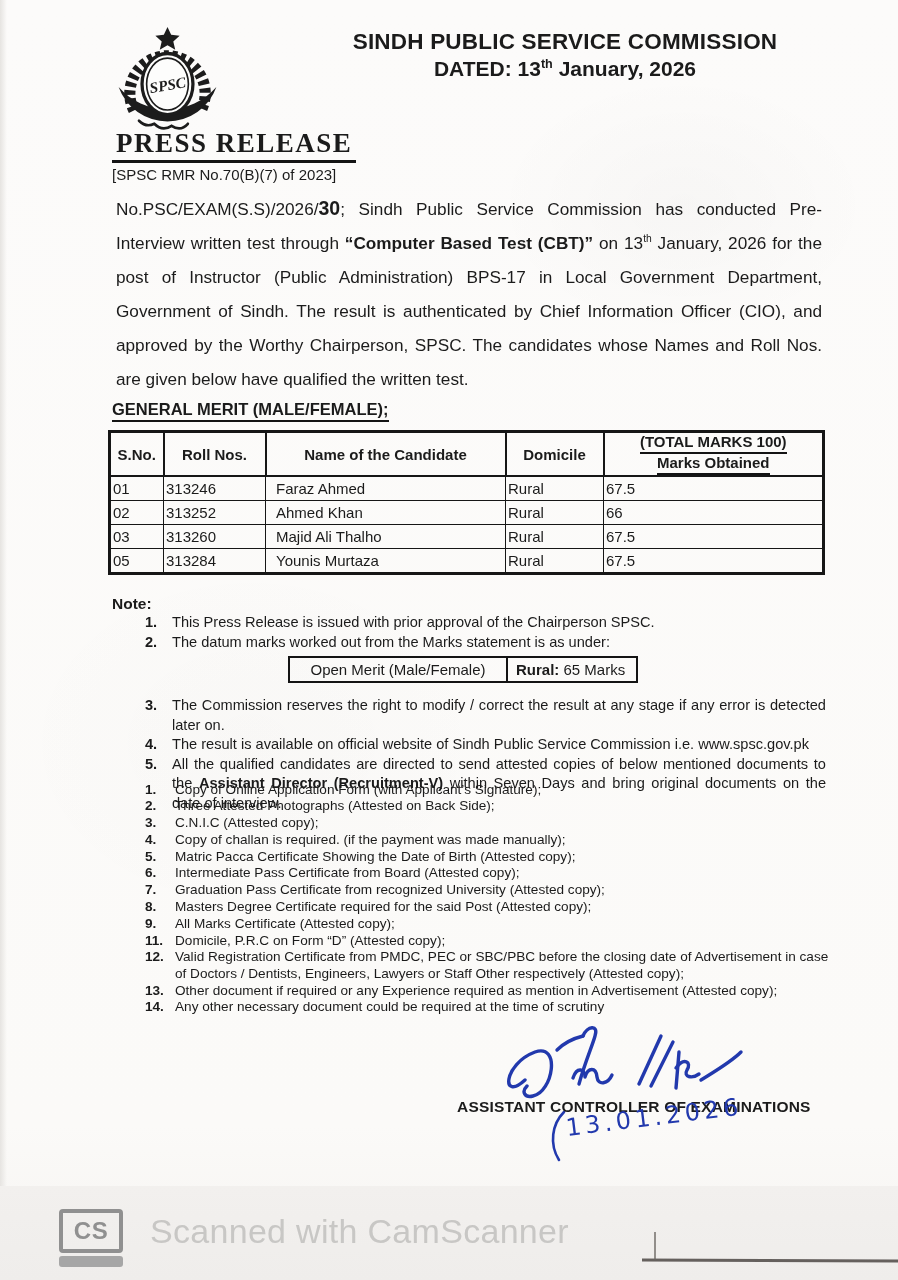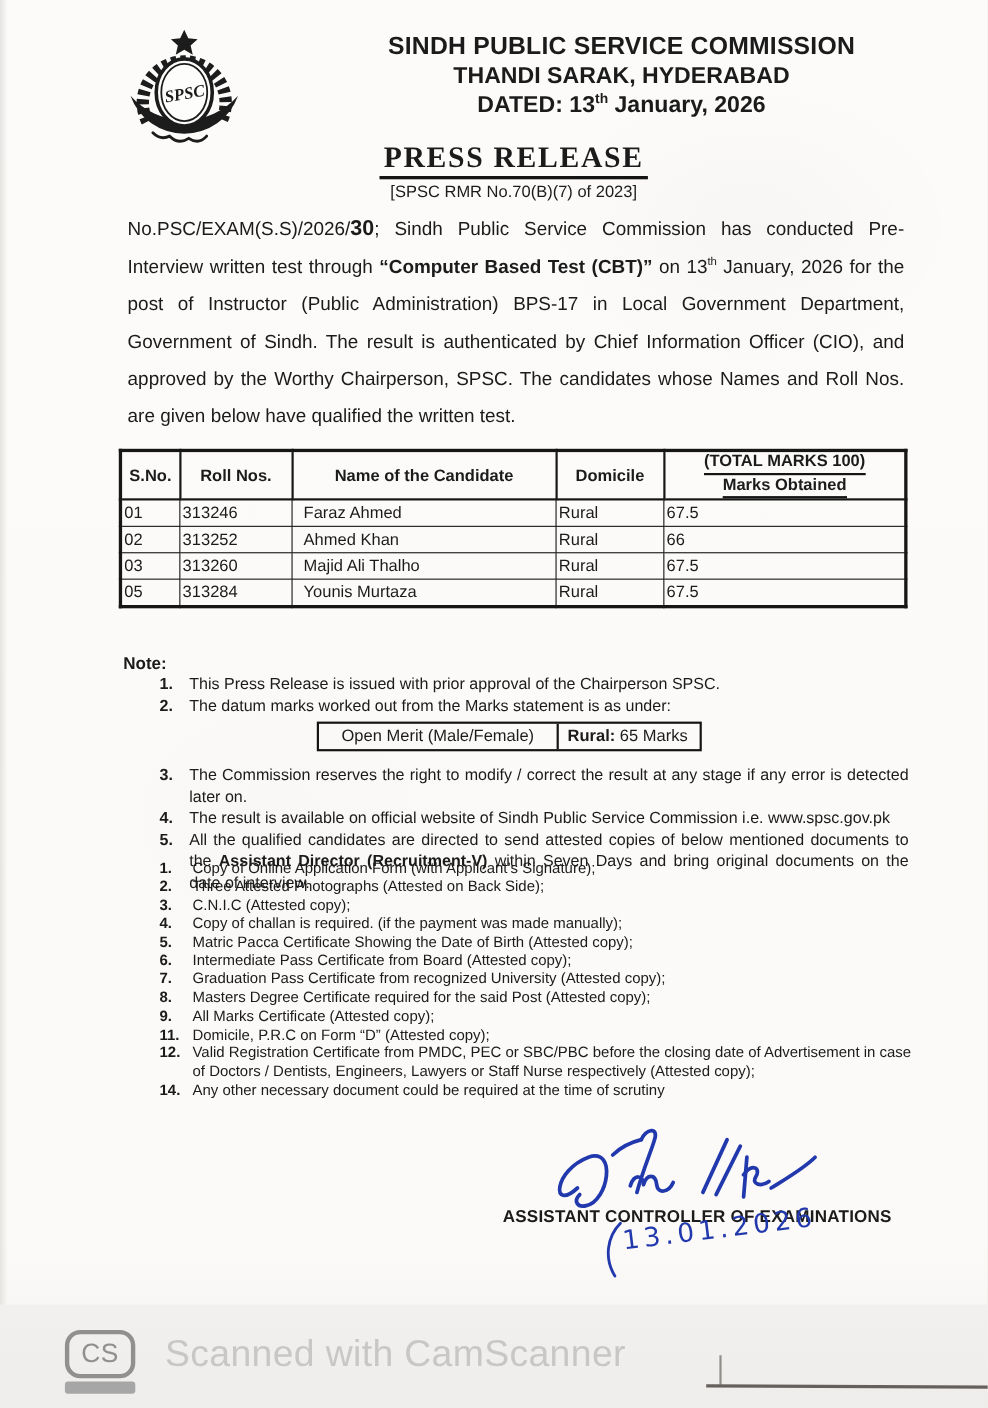--- a/index.html
+++ b/index.html
@@ -21,21 +21,21 @@
   .edge-strip-left{position:absolute;left:0;top:0;width:7px;height:1280px;
     background:linear-gradient(to right,#e6e4e1,rgba(230,228,225,0));}
   
   .logo{position:absolute;left:110px;top:26px;width:115px;height:110px;}
   .header-text{position:absolute;left:295px;top:28px;width:540px;text-align:center;}
   .org-name{font-size:22.5px;font-weight:bold;letter-spacing:.2px;line-height:27px;}
   .org-address{font-size:21px;font-weight:bold;line-height:27px;}
   .org-date{font-size:21px;font-weight:bold;line-height:27px;}
   sup{font-size:60%;vertical-align:super;line-height:0;}
   
-  .press-block{position:absolute;left:112px;top:128px;width:710px;text-align:center;}
+  .press-block{position:absolute;left:112px;top:128px;width:710px;text-align:left;}
   .press-title{display:inline-block;font-family:"Liberation Serif",serif;
     font-size:27px;font-weight:bold;letter-spacing:1.5px;
     border-bottom:3.5px solid #141414;padding:0 4px 1px 4px;}
   .press-ref{font-size:15px;margin-top:3px;}
   
   .body-para{position:absolute;left:116px;top:191px;width:706px;
     font-size:17.2px;line-height:34px;text-align:justify;}
   .ref-bold{font-weight:bold;font-size:19.5px;}
   .b{font-weight:bold;}
   
@@ -73,23 +73,23 @@
   .paren-svg{position:absolute;left:546px;top:1110px;}
   .sign-title{position:absolute;left:457px;top:1098px;font-size:15.5px;font-weight:bold;
     letter-spacing:.2px;}
   .sign-date{position:absolute;left:566px;top:1114px;font-size:24px;
     letter-spacing:4px;transform:rotate(-7deg);transform-origin:left center;
     font-family:"DejaVu Sans",sans-serif;}
   
   .footer-band{position:absolute;left:0;top:1186px;width:898px;height:94px;
     background:linear-gradient(180deg,#f2f0ee,#efedeb);}
   .cs-icon{position:absolute;left:59px;top:1209px;width:68px;}
-  .cs-box{width:56px;height:36px;border:4px solid #909090;border-radius:14px;
+  .cs-box{width:56px;height:36px;border:4px solid #909090;border-radius:4px;
     display:flex;align-items:center;justify-content:center;
-    font-size:24px;font-weight:normal;color:#909090;letter-spacing:.5px;}
+    font-size:24px;font-weight:bold;color:#909090;letter-spacing:.5px;}
   .cs-bar{width:64px;height:11px;background:#a6a6a6;border-radius:3px;margin-top:3px;}
   .cs-text{position:absolute;left:150px;top:1212px;font-size:34px;color:#c8c7c5;
     letter-spacing:.3px;}
   .artifact-line{position:absolute;left:642px;top:1259px;width:256px;height:3px;
     background:#4c4744;opacity:.85;transform:rotate(.25deg);}
   .artifact-tick{position:absolute;left:654px;top:1232px;width:2px;height:28px;
     background:#6a6561;opacity:.7;}
 </style>
 </head>
 <body>
@@ -103,32 +103,32 @@
       <path d="M23 83 A37 37 0 1 1 89 83" fill="none" stroke="#1c1c1c" stroke-width="11" stroke-dasharray="4.5 3.5"></path>
       <path d="M8 60 A51 51 0 0 0 104 60 A64 64 0 0 1 8 60 Z" fill="#1c1c1c"></path>
       <ellipse cx="56" cy="57" rx="25" ry="30" fill="#fdfdfc" stroke="#1c1c1c" stroke-width="3.2"></ellipse>
       <ellipse cx="56" cy="57" rx="20.5" ry="25.5" fill="none" stroke="#1c1c1c" stroke-width="1.6"></ellipse>
       <text x="56" y="63" font-size="15" font-weight="bold" font-style="italic" text-anchor="middle" fill="#1c1c1c" font-family="Liberation Serif, serif" transform="rotate(-10 56 57)">SPSC</text>
       <path d="M28 93 q7 7 15 3 q8 8 17 2 q9 6 16 -2" fill="none" stroke="#1c1c1c" stroke-width="2.6" stroke-linecap="round"></path>
     </svg>
   </div>
   <div class="header-text">
     <div class="org-name">SINDH PUBLIC SERVICE COMMISSION</div>
-    <div class="org-address">THANDI SARAK, HYDERABAD</div>
     <div class="org-date"><span>DATED: 13</span><sup>th</sup><span> January, 2026</span></div>
   </div>
 
   <div class="press-block">
     <div><span class="press-title">PRESS RELEASE</span></div>
     <div class="press-ref">[SPSC RMR No.70(B)(7) of 2023]</div>
   </div>
 
   <div class="body-para"><span>No.PSC/EXAM(S.S)/2026/</span><span class="ref-bold">30</span><span>; Sindh Public Service Commission has conducted Pre-Interview written test through </span><span class="b">“Computer Based Test (CBT)”</span><span> on 13</span><sup>th</sup><span> January, 2026 for the post of Instructor (Public Administration) BPS-17 in Local Government Department, Government of Sindh. The result is authenticated by Chief Information Officer (CIO), and approved by the Worthy Chairperson, SPSC. The candidates whose Names and Roll Nos. are given below have qualified the written test.</span></div>
 
   <div class="merit-section">
+    <span class="merit-title">GENERAL MERIT (MALE/FEMALE);</span>
     <table class="merit">
       <colgroup>
           <col style="width:54px">
           <col style="width:102px">
           <col style="width:240px">
           <col style="width:98px">
           <col style="width:220px">
         </colgroup>
       <thead>
         <tr>
@@ -236,21 +236,25 @@
     <div class="doc-item">
         <span class="num">9.</span>
         <span class="txt">All Marks Certificate (Attested copy);</span>
       </div>
     <div class="doc-item">
         <span class="num">11.</span>
         <span class="txt">Domicile, P.R.C on Form “D” (Attested copy);</span>
       </div>
     <div class="doc-item">
         <span class="num">12.</span>
-        <span class="txt">Valid Registration Certificate from PMDC, PEC or SBC/PBC before the closing date of Advertisement in case of Doctors / Dentists, Engineers, Lawyers or Staff Nurse respectively (Attested copy);</span>
+        <span class="txt">Valid Registration Certificate from PMDC, PEC or SBC/PBC before the closing date of Advertisement in case of Doctors / Dentists, Engineers, Lawyers or Staff Other respectively (Attested copy);</span>
+      </div>
+    <div class="doc-item">
+        <span class="num">13.</span>
+        <span class="txt">Other document if required or any Experience required as mention in Advertisement (Attested copy);</span>
       </div>
     <div class="doc-item">
         <span class="num">14.</span>
         <span class="txt">Any other necessary document could be required at the time of scrutiny</span>
       </div>
   </div>
 
   <div class="sign-svg">
     <svg width="260" height="100" viewBox="0 0 260 100" aria-hidden="true">
       <g fill="none" stroke="#2239ad" stroke-width="3.4" stroke-linecap="round" stroke-linejoin="round">

